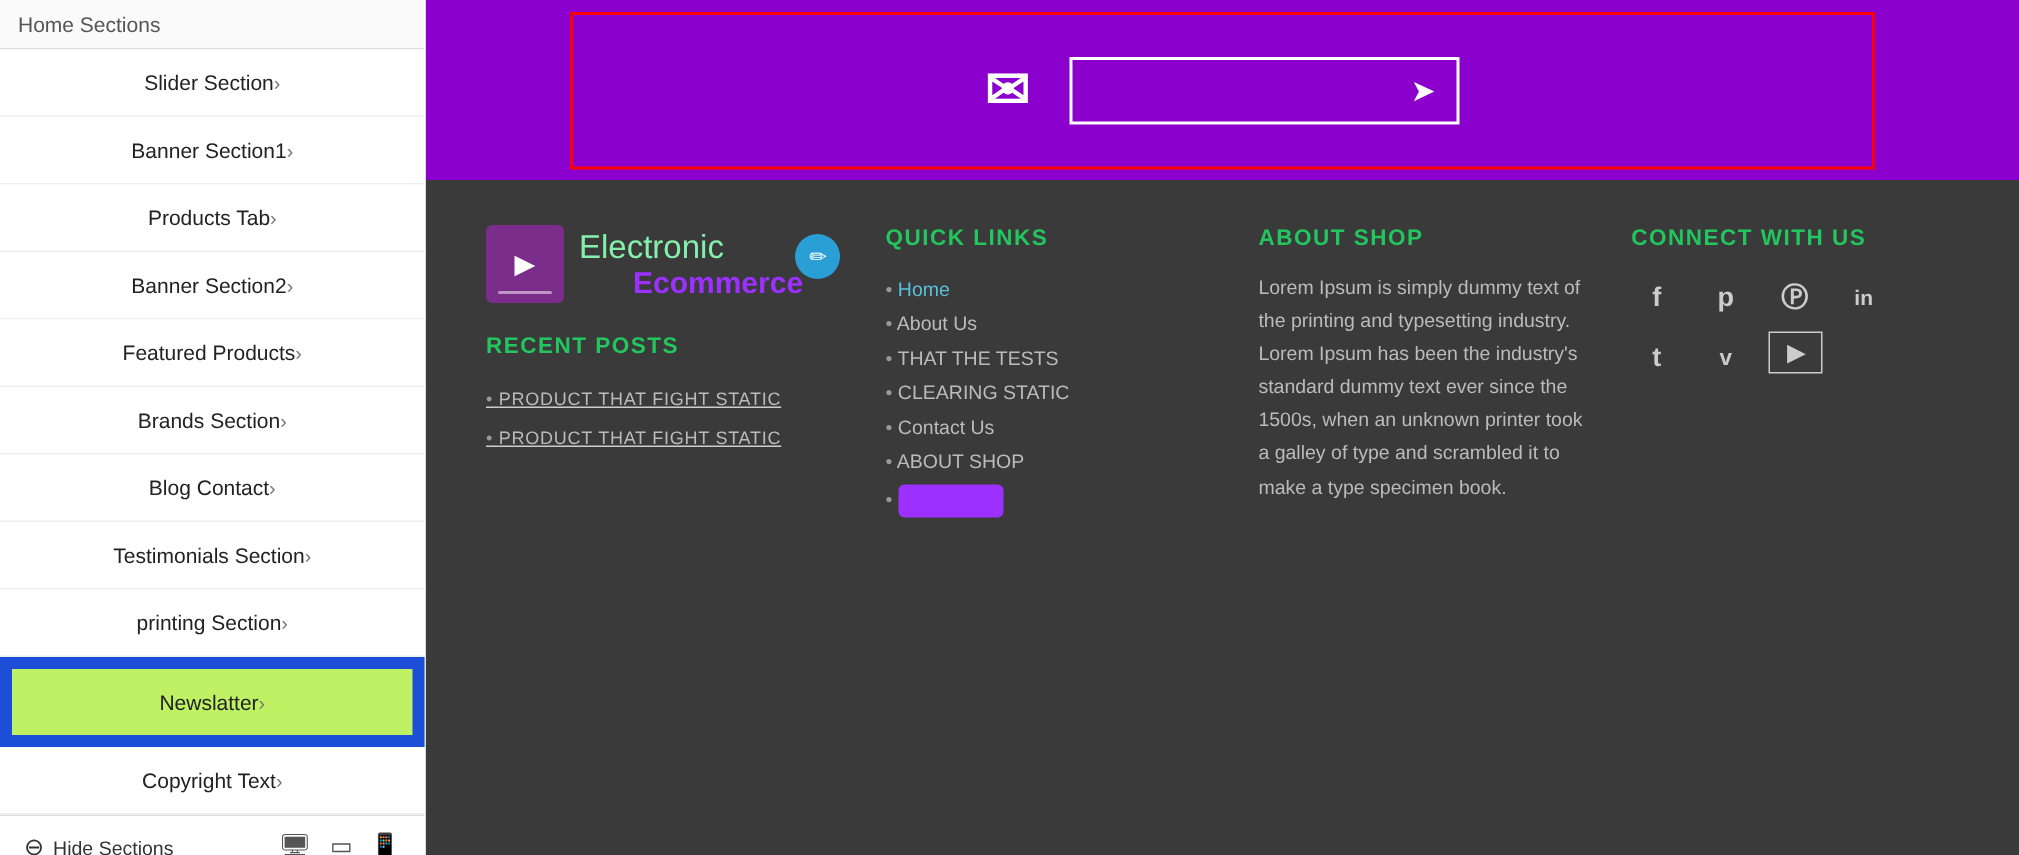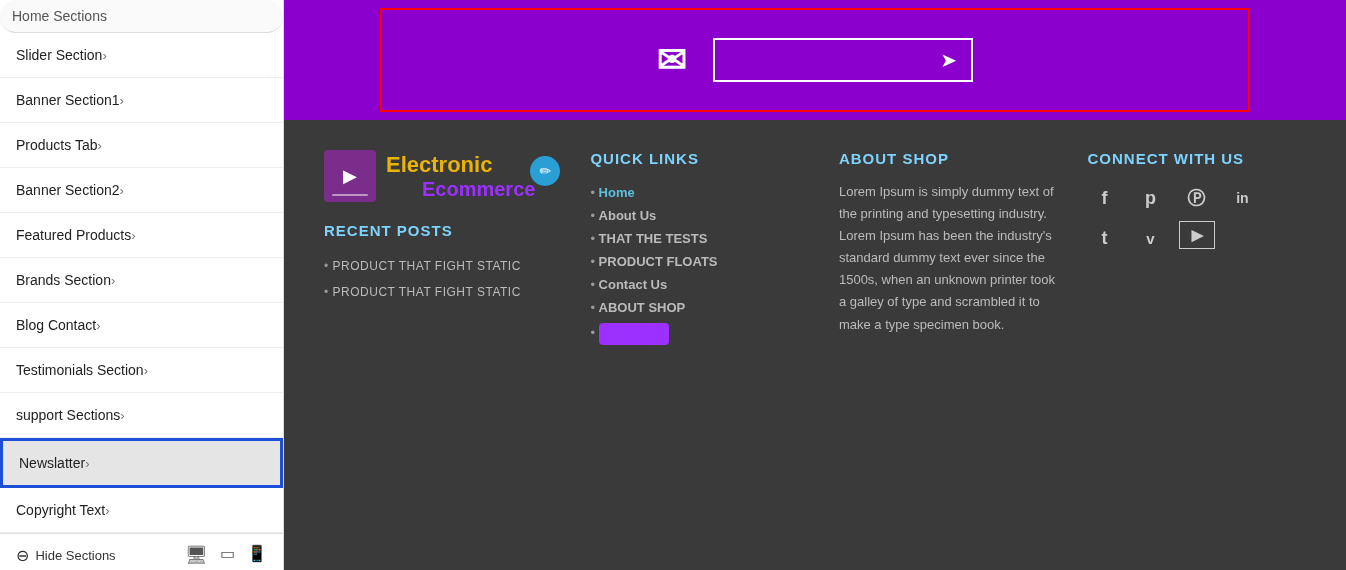--- a/index.html
+++ b/index.html
@@ -14,36 +14,35 @@
       display: flex;
       flex-direction: column;
       overflow-y: auto;
     }
     #sidebar-header {
       padding: 8px 12px;
       font-size: 14px;
       color: #555;
       border-bottom: 1px solid #ddd;
       background: #fafafa;
-      border-radius: 16px;
     }
     .sidebar-item {
       display: flex;
       align-items: center;
-      justify-content: flex-start;
+      justify-content: center;
       padding: 14px 16px;
       border-bottom: 1px solid #eee;
       cursor: pointer;
       font-size: 14px;
       color: #222;
       background: #fff;
     }
     .sidebar-item.active {
-      border: 3px solid #1d4ed8;
-      background: #e5e5e5;
+      border: 8px solid #1d4ed8;
+      background: #bef264;
     }
     .sidebar-item .chevron {
       color: #777;
       font-size: 13px;
     }
     .sidebar-bottom {
       margin-top: auto;
       border-top: 1px solid #ddd;
       padding: 10px 16px;
       display: flex;
@@ -169,21 +168,21 @@
     }
     .brand-icon-box .monitor-line {
       position: absolute;
       bottom: 6px;
       left: 8px;
       right: 8px;
       height: 2px;
       background: rgba(255,255,255,0.5);
       border-radius: 1px;
     }
-    .brand-name-main { font-size: 22px; font-weight: bold; color: #eab308; }
+    .brand-name-main { font-size: 22px; font-weight: normal; color: #86efac; }
     .brand-name-sub { font-size: 20px; color: #9B30FF; font-weight: bold; margin-left: 36px; }
 
     
     .edit-circle {
       width: 30px;
       height: 30px;
       border-radius: 50%;
       background: #2a9fd6;
       display: flex;
       align-items: center;
@@ -191,51 +190,51 @@
       color: #fff;
       font-size: 14px;
       margin-top: -10px;
       margin-left: -15px;
       cursor: pointer;
       z-index: 10;
       position: relative;
     }
 
     .footer-col h4 {
-      color: #7dd3fc;
+      color: #22c55e;
       font-size: 15px;
       letter-spacing: 1px;
       margin-bottom: 14px;
       text-transform: uppercase;
     }
     .footer-col p {
       font-size: 13px;
       line-height: 1.7;
       color: #bbb;
       margin-top: 12px;
     }
 
-    .recent-posts-list { list-style: none; }
+    .recent-posts-list { list-style: none; text-decoration: underline; }
     .recent-posts-list li {
       font-size: 12px;
       color: #bbb;
       padding: 6px 0;
       text-transform: uppercase;
       letter-spacing: 0.5px;
     }
     .recent-posts-list li::before { content: "• "; color: #999; }
 
     .quick-links-list { list-style: none; }
     .quick-links-list li {
       padding: 4px 0;
       font-size: 13px;
       color: #bbb;
     }
     .quick-links-list li::before { content: "• "; color: #999; }
-    .quick-links-list li a { color: #bbb; text-decoration: none; font-weight: bold; }
+    .quick-links-list li a { color: #bbb; text-decoration: none; }
     .quick-links-list li.home-link a { color: #5bc0de; }
     .quick-links-list li .purple-blob {
       display: inline-block;
       width: 70px;
       height: 22px;
       background: #9B30FF;
       border-radius: 4px;
       vertical-align: middle;
     }
 
@@ -287,21 +286,21 @@
       </div>
       <div class="sidebar-item">
         <span>Blog Contact</span>
         <span class="chevron">›</span>
       </div>
       <div class="sidebar-item">
         <span>Testimonials Section</span>
         <span class="chevron">›</span>
       </div>
       <div class="sidebar-item">
-        <span>support Sections</span>
+        <span>printing Section</span>
         <span class="chevron">›</span>
       </div>
       <div class="sidebar-item active">
         <span>Newslatter</span>
         <span class="chevron">›</span>
       </div>
       <div class="sidebar-item">
         <span>Copyright Text</span>
         <span class="chevron">›</span>
       </div>
@@ -355,21 +354,21 @@
         <li>PRODUCT THAT FIGHT STATIC</li>
       </ul>
     </div>
 
     <div class="footer-col">
       <h4>QUICK LINKS</h4>
       <ul class="quick-links-list">
         <li class="home-link"><a href="#">Home</a></li>
         <li><a href="#">About Us</a></li>
         <li><a href="#">THAT THE TESTS</a></li>
-        <li><a href="#">PRODUCT FLOATS</a></li>
+        <li><a href="#">CLEARING STATIC</a></li>
         <li><a href="#">Contact Us</a></li>
         <li><a href="#">ABOUT SHOP</a></li>
         <li><span class="purple-blob"></span></li>
       </ul>
     </div>
 
     <div class="footer-col">
       <h4>ABOUT SHOP</h4>
       <p>Lorem Ipsum is simply dummy text of the printing and typesetting industry. Lorem Ipsum has been the industry's standard dummy text ever since the 1500s, when an unknown printer took a galley of type and scrambled it to make a type specimen book.</p>
     </div>

